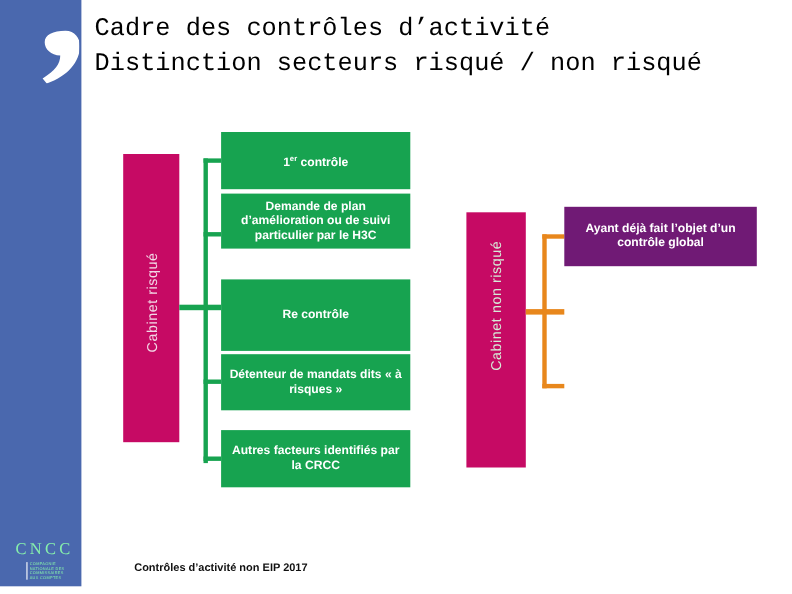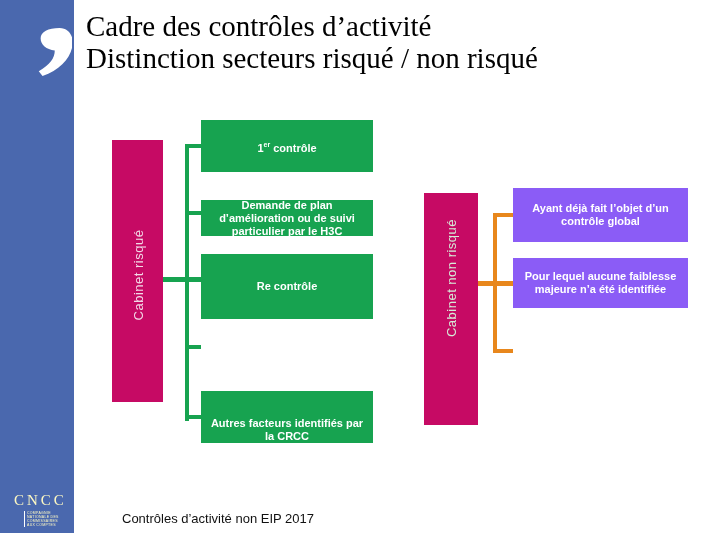--- a/index.html
+++ b/index.html
@@ -3,46 +3,46 @@
 <meta charset="utf-8">
 <style>
   html,body{margin:0;padding:0;background:#fff;}
   .slide{position:relative;width:720px;height:540px;background:#ffffff;overflow:hidden;
          font-family:"Liberation Sans",sans-serif;}
   
   .left-strip{position:absolute;left:0;top:0;width:74px;height:533px;background:#4A68AE;}
   .quote-wrap{position:absolute;left:30px;top:27px;width:42px;height:49px;}
   
   .title{position:absolute;left:86px;top:10px;width:560px;color:#000;
-         font-family:Liberation Serif, serif;font-size:29px;line-height:32px;}
+         font-family:Liberation Mono, monospace;font-size:23px;line-height:32px;}
   
   .vbar{position:absolute;background:#C60A64;}
   .vbar-left{left:112px;top:140px;width:51px;height:262px;}
   .vbar-right{left:424px;top:193px;width:54px;height:232px;}
   .vlabel{position:absolute;left:50%;white-space:nowrap;font-size:13px;font-weight:normal;
           transform:translate(-50%,-50%) rotate(-90deg);letter-spacing:0.5px;}
   .vbar-left .vlabel{top:135px;color:#F2D9E6;}
   .vbar-right .vlabel{top:85px;color:#D6EBD8;}
   
   .gbox,.obox{position:absolute;display:flex;align-items:center;justify-content:center;
           text-align:center;color:#fff;font-weight:bold;font-size:11px;line-height:13px;
           padding:0 7px;box-sizing:border-box;}
   .gbox{left:201px;width:172px;background:#17A350;}
-  .obox{left:513px;width:175px;background:#8b5cf6;}
+  .obox{left:513px;width:175px;background:#701a75;}
   .gbox sup{font-size:7px;vertical-align:super;}
   
   .conn{position:absolute;}
   .conn.green{background:#17A350;}
   .conn.orange{background:#E8871C;}
   
-  .cncc{position:absolute;left:14px;top:492px;color:#fef9c3;}
+  .cncc{position:absolute;left:14px;top:492px;color:#86efac;}
   .cncc-word{font-family:"Liberation Serif",serif;font-size:15px;letter-spacing:3px;}
   .cncc-sub{margin-left:10px;margin-top:2px;font-size:3.5px;line-height:4px;
             border-left:1px solid #fff;padding-left:2px;letter-spacing:0.3px;}
-  .footer-text{position:absolute;left:122px;top:511px;font-size:13px;color:#111;}
+  .footer-text{position:absolute;left:122px;top:511px;font-size:10px;color:#111;font-weight:bold;}
   .page-number{position:absolute;left:688px;top:510px;font-size:9px;color:#111;margin-left:41px;}
 </style>
 </head>
 <body>
 
 <div class="slide">
 
   <div class="left-strip">
     <div class="quote-wrap">
       <svg viewBox="0 0 44 52" width="42" height="49">
@@ -81,33 +81,33 @@
   <div class="conn green" style="left:185px;top:415px;width:16px;height:4px;"></div>
 
   <div class="conn orange" style="left:478px;top:281px;width:35px;height:5px;"></div>
   <div class="conn orange" style="left:493px;top:213px;width:4px;height:140px;"></div>
   <div class="conn orange" style="left:493px;top:213px;width:20px;height:4px;"></div>
   <div class="conn orange" style="left:493px;top:349px;width:20px;height:4px;"></div>
 
   <div class="gbox" style="top:120px;height:52px;">
     <div><span>1</span><sup>er</sup><span> contrôle</span></div>
   </div>
-  <div class="gbox" style="top:200px;height:36px;">
+  <div class="gbox" style="top:176px;height:50px;">
     <div>Demande de plan d’amélioration ou de suivi particulier par le H3C</div>
   </div>
   <div class="gbox" style="top:254px;height:65px;">
     <div>Re contrôle</div>
   </div>
-  <div class="gbox" style="top:391px;height:52px;align-items:flex-end;">
+  <div class="gbox" style="top:322px;height:51px;">
+    <div>Détenteur de mandats dits «  à risques »</div>
+  </div>
+  <div class="gbox" style="top:391px;height:52px;">
     <div>Autres facteurs  identifiés par la CRCC</div>
   </div>
 
   <div class="obox" style="top:188px;height:54px;">
     <div>Ayant déjà fait l’objet d’un contrôle global</div>
-  </div>
-  <div class="obox" style="top:258px;height:50px;">
-    <div>Pour lequel aucune faiblesse majeure n’a été identifiée</div>
   </div>
 
   <div class="footer-text">Contrôles d’activité non EIP 2017</div>
   <div class="page-number">40</div>
 
 </div>
 
 </body></html>

